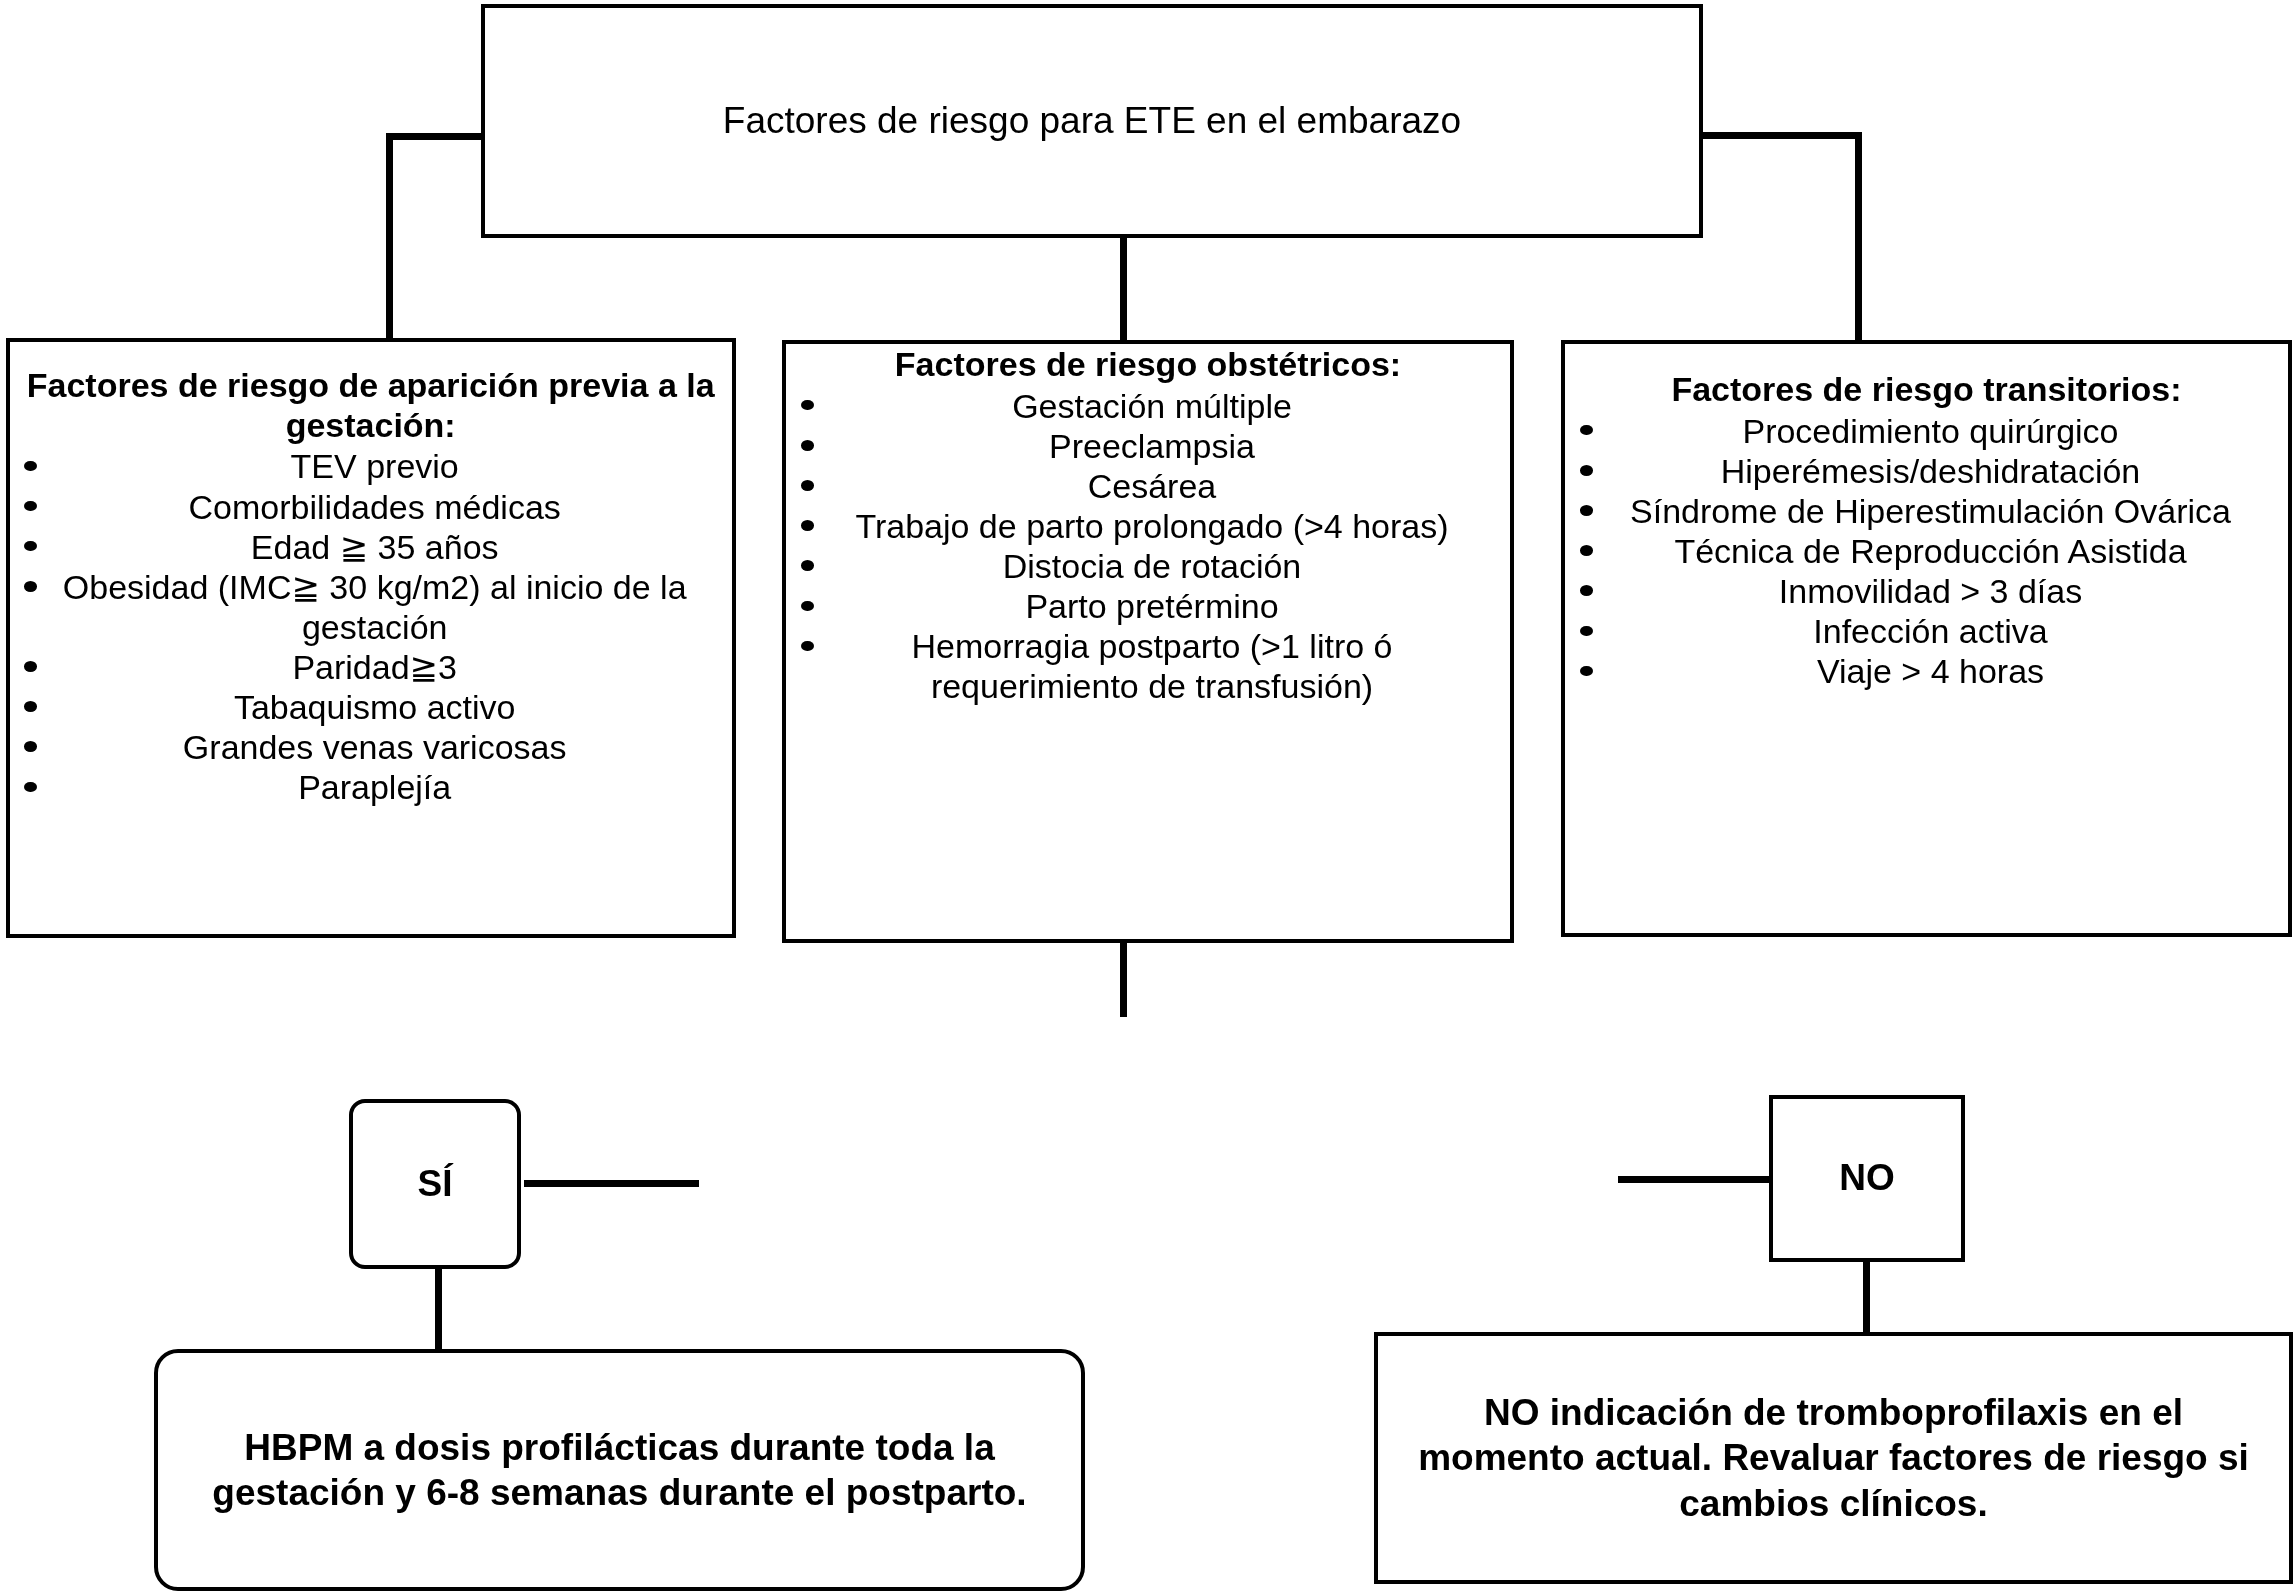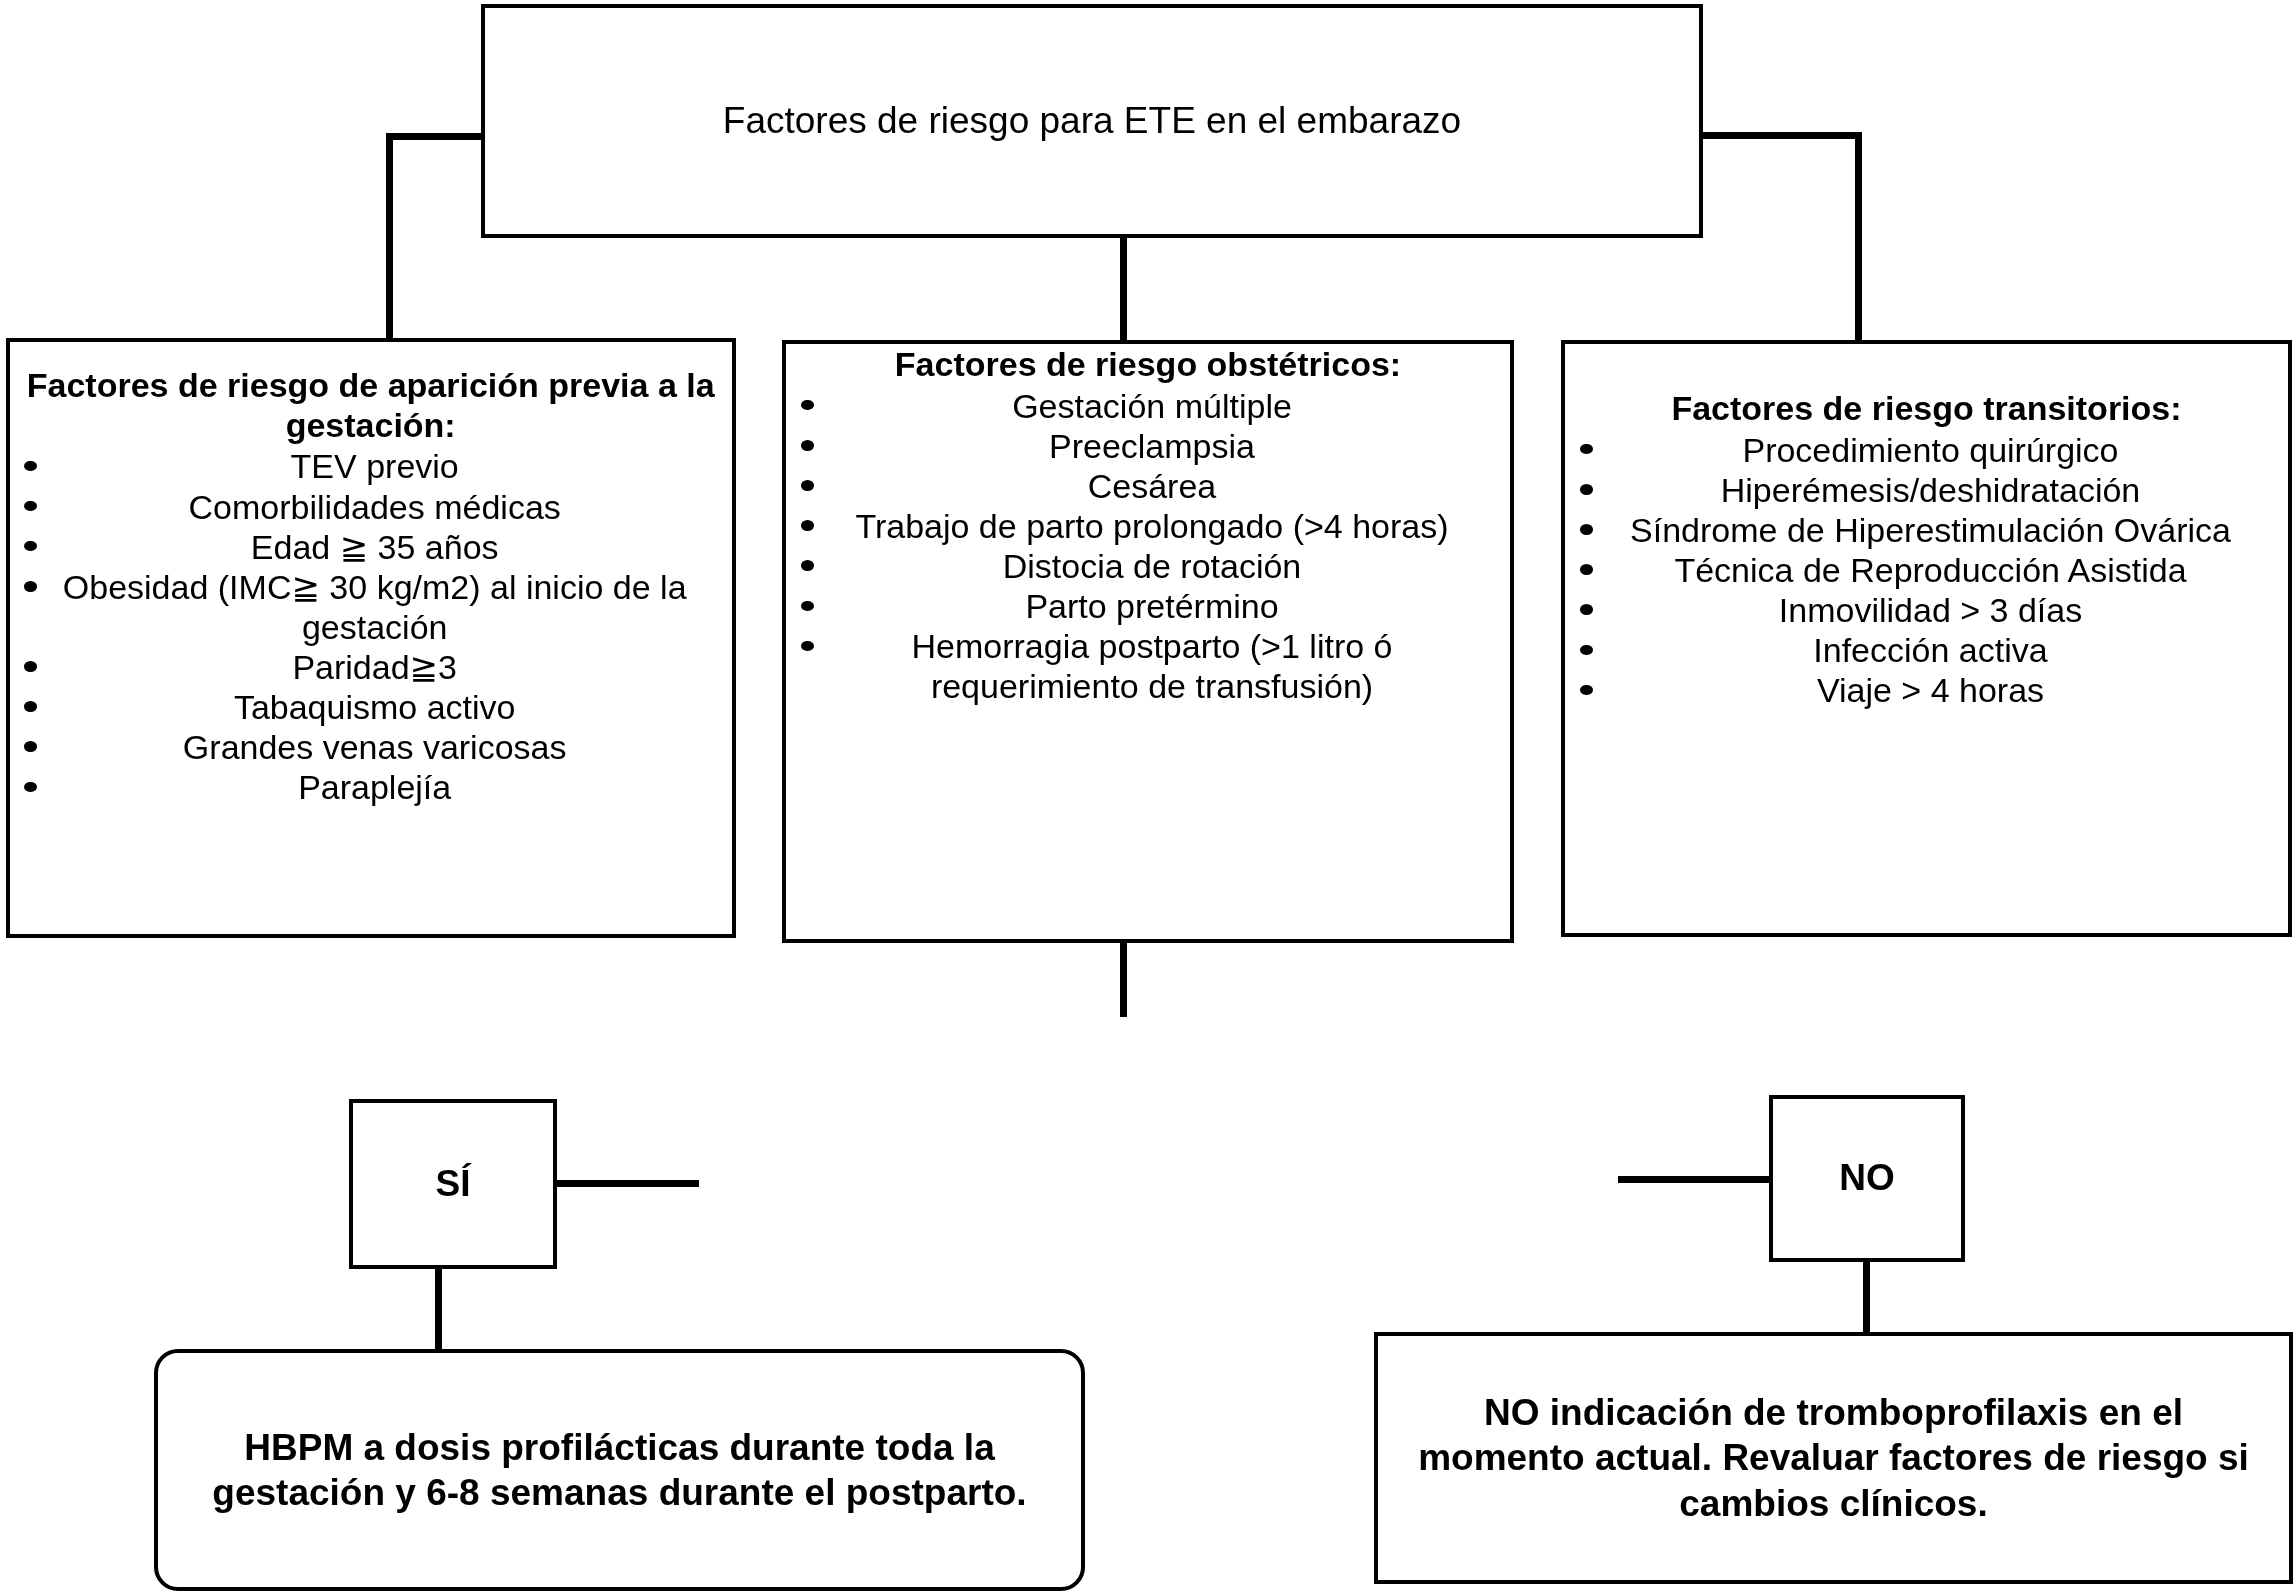--- a/index.html
+++ b/index.html
@@ -83,23 +83,23 @@
     font-weight: bold;
     font-size: 37px;
     line-height: 1.22;
     padding: 0 27.5px;
   }
 
   
   #node-title     { left: 481px;  top: 4px;    width: 1222px; height: 234px; }
   #node-prev      { left: 5.7px;    top: 338px;  width: 730px;  height: 600px; justify-content: flex-start; padding-top: 22.6px; }
   #node-obst      { left: 782px;  top: 340px;  width: 732px;  height: 603px; justify-content: flex-start; }
-  #node-trans     { left: 1561px; top: 340px;  width: 731px;  height: 597px; justify-content: flex-start; padding-top: 44px; }
+  #node-trans     { left: 1561px; top: 340px;  width: 731px;  height: 597px; justify-content: flex-start; padding-top: 25px; }
   #node-decision  { left: 695px;  top: 1014px; width: 927px; height: 244px; }
-  #node-yes       { left: 349px;  top: 1099px; width: 208px;  height: 170px; }
+  #node-yes       { left: 349px;  top: 1099px; width: 172px;  height: 170px; border-radius: 16px; }
   #node-no        { left: 1769px; top: 1095px; width: 196px;  height: 167px; }
   #node-lmwh      { left: 154px;  top: 1349px; width: 931px; height: 242px; border-radius: 24px; }
   #node-noproph   { left: 1374px; top: 1332px; width: 919px; height: 252px; }
 
   
   
   #c-title-left-h   { left: 386px;  top: 133px;  width: 99px; height: 7.3px; }
   #c-title-left-v   { left: 386px;  top: 133px;  width: 7.3px;   height: 207px; }
   
   #c-title-mid-v    { left: 1120px; top: 234px;  width: 7.3px;   height: 108px; }

